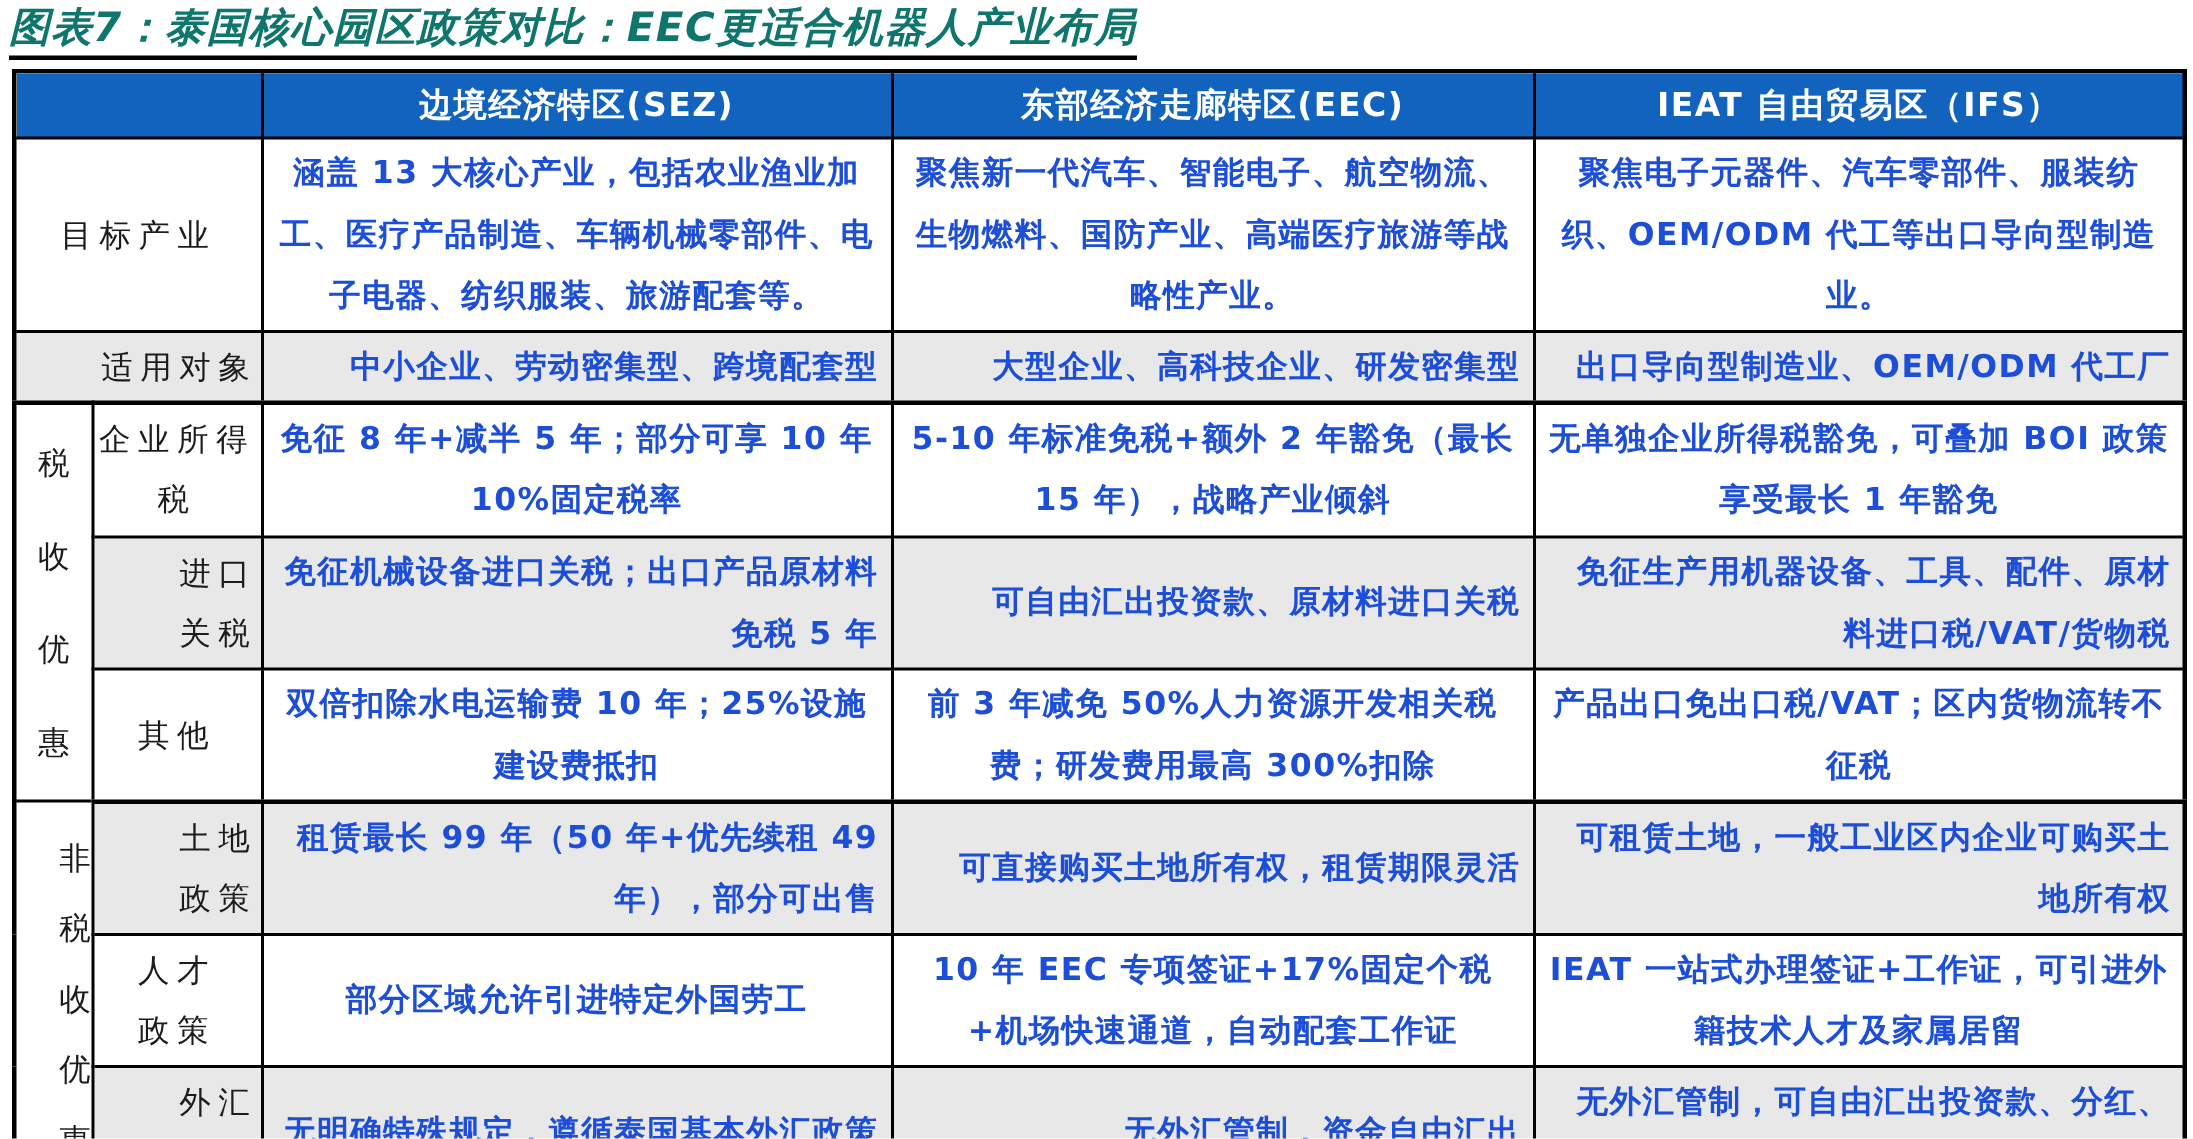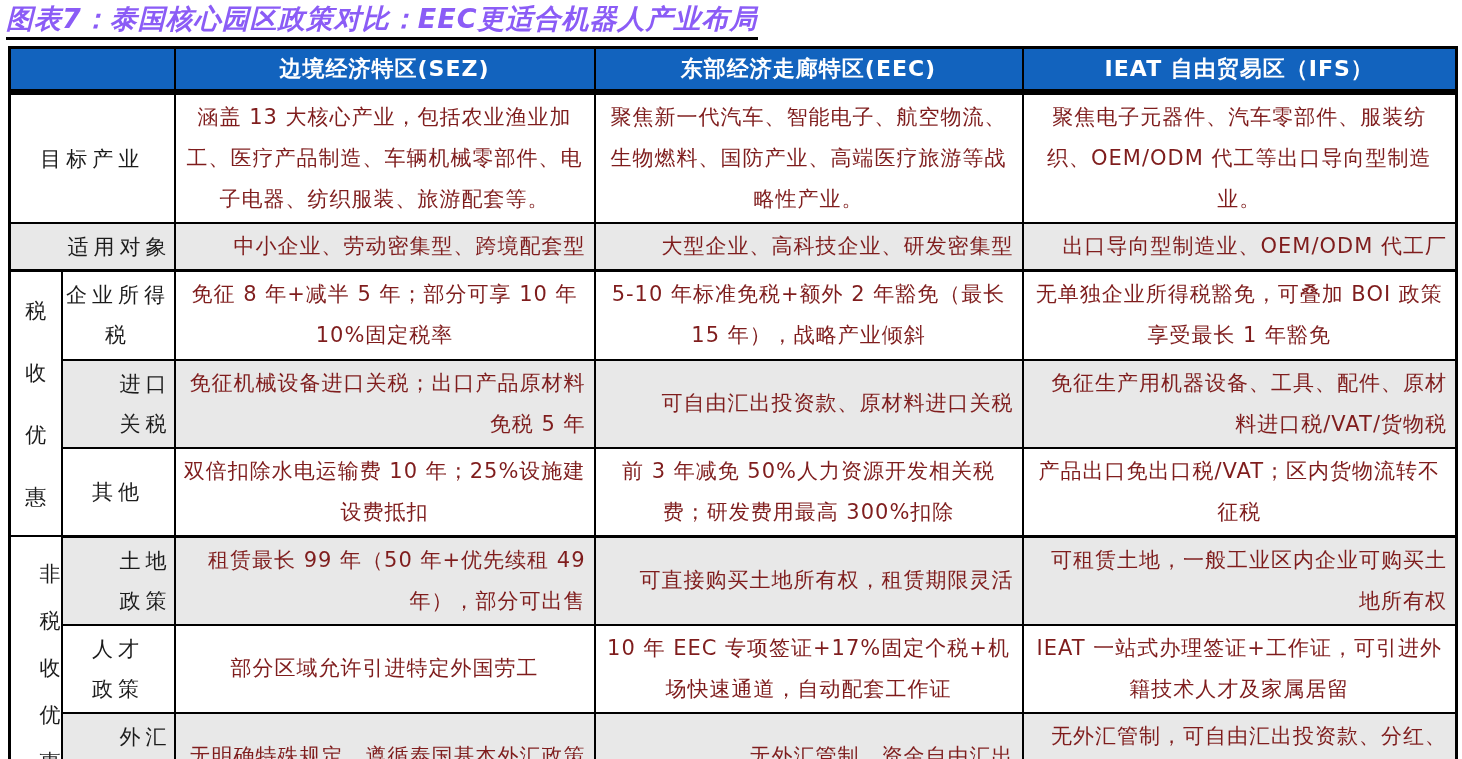--- a/index.html
+++ b/index.html
@@ -5,21 +5,21 @@
   * { margin: 0; padding: 0; box-sizing: border-box; }
   html, body { background: #ffffff; width: 1462px; font-family: "DejaVu Sans", "Liberation Sans", sans-serif; }
   .page { width: 1462px; height: 759px; background: #ffffff; position: relative; }
 
   .title {
     display: inline-block;
     margin: 4px 0 0 6px;
     font-size: 27px;
     font-weight: bold;
     font-style: italic;
-    color: #8b5cf6;
+    color: #0f766e;
     letter-spacing: 1px;
     border-bottom: 3px solid #000000;
     padding-bottom: 3px;
     line-height: 1.1;
   }
 
   table.cmp {
     border-collapse: collapse;
     table-layout: fixed;
     margin-left: 8px;
@@ -41,30 +41,31 @@
   col.c-ifs { width: 434px; }
 
   
   tr.head th {
     background: #1263be;
     color: #ffffff;
     font-size: 22px;
     font-weight: bold;
     height: 45px;
     letter-spacing: 1px;
-    border-bottom: 6px solid #000000;
+    border-bottom: 2px solid #000000;
   }
 
   
   td.val {
     font-size: 21px;
-    color: #7f1d1d;
+    color: #1d4ed8;
     line-height: 41px;
     letter-spacing: 1px;
     padding: 2px 8px;
+    font-weight: bold;
   }
   td.lbl {
     font-size: 21px;
     color: #1c1c1c;
     letter-spacing: 5px;
     line-height: 40px;
     white-space: pre-line;
     padding: 2px 2px;
     margin-top: 24px;
   }

